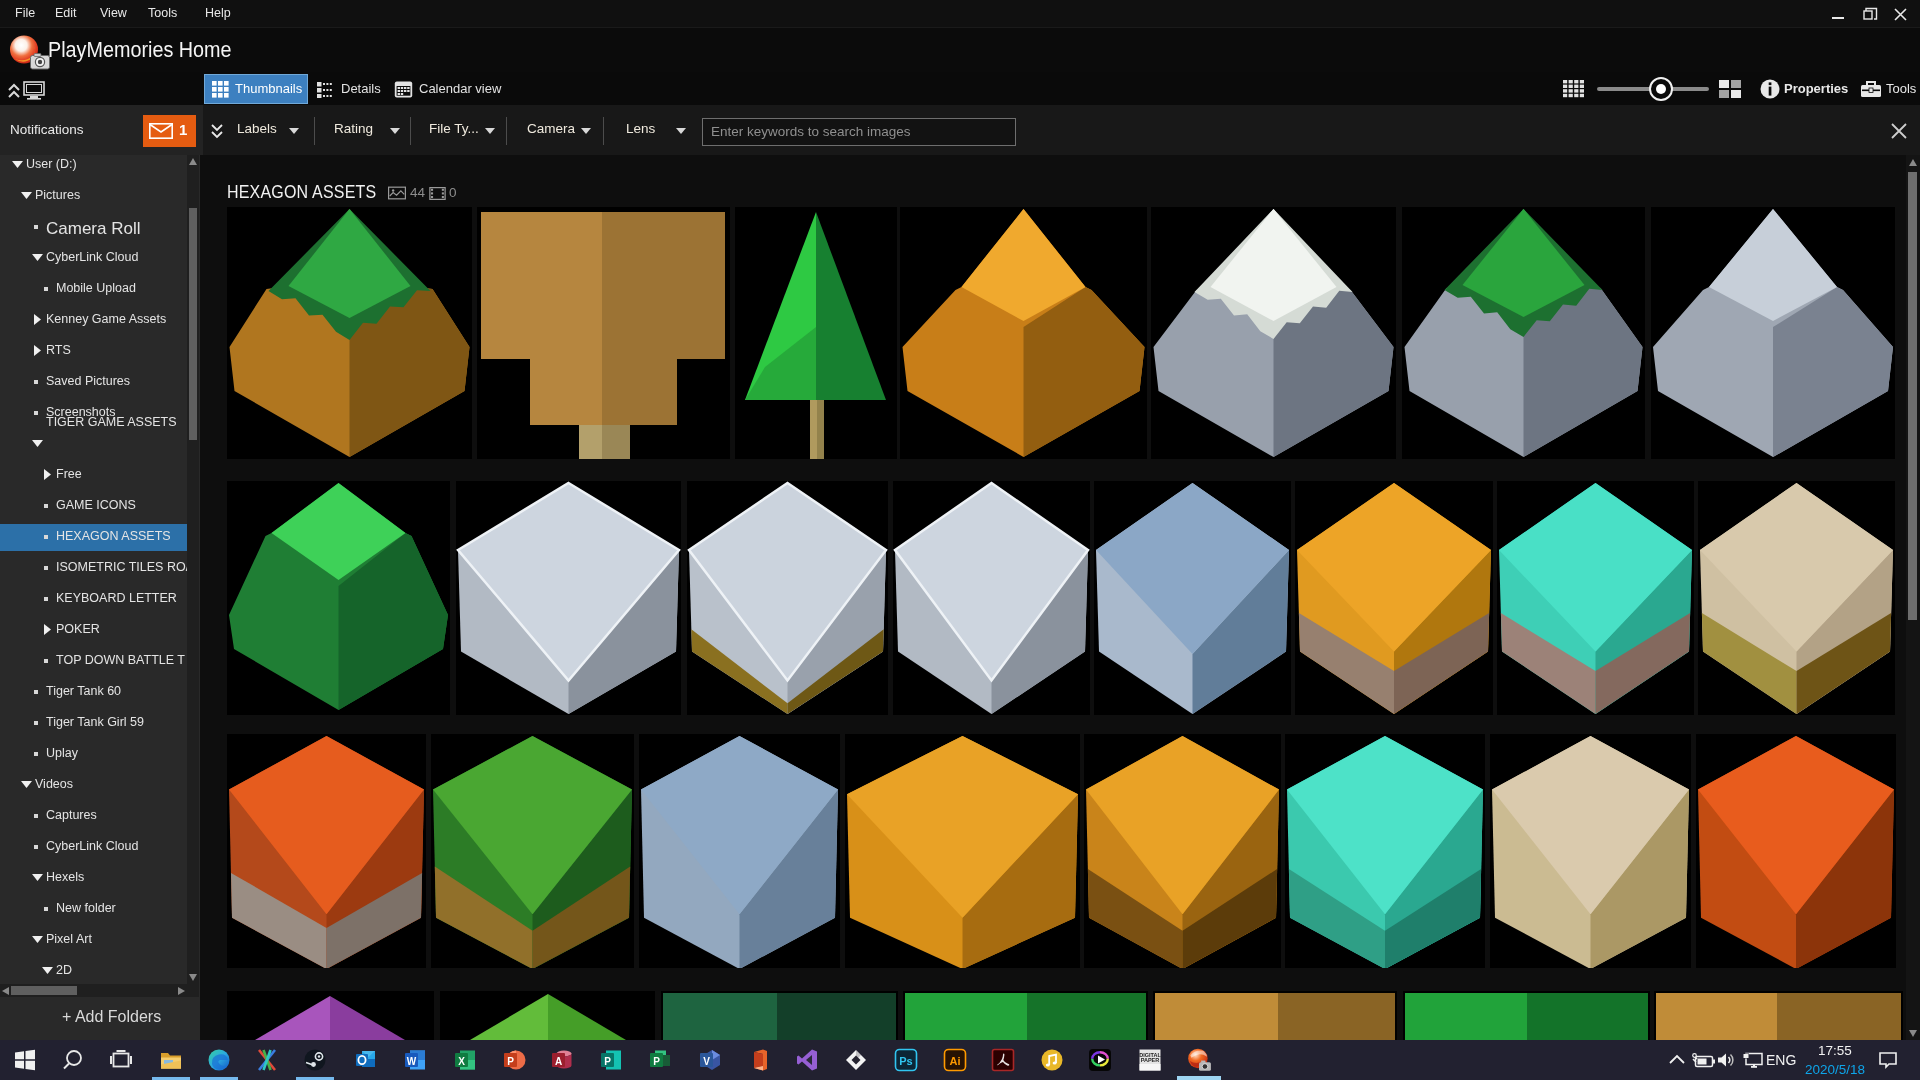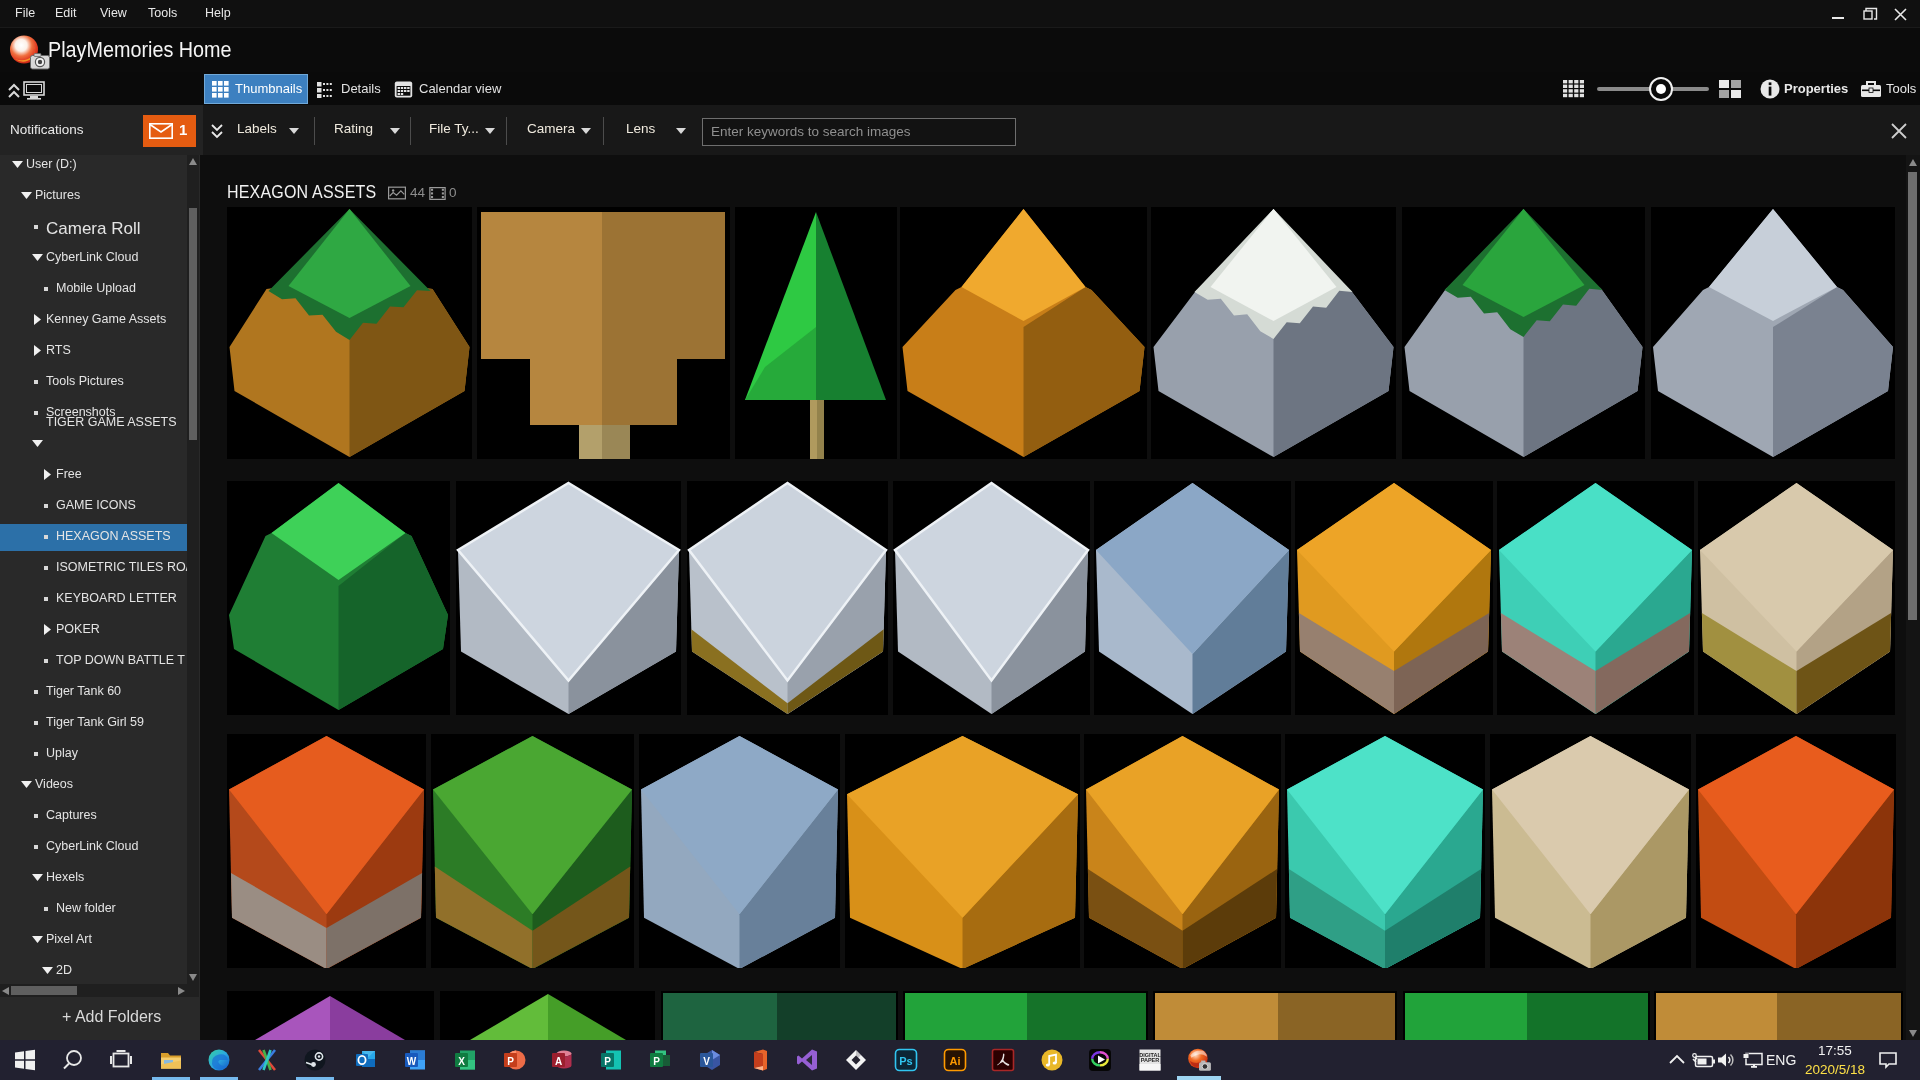--- a/index.html
+++ b/index.html
@@ -201,21 +201,21 @@
 <div class="abs" style="left:56px;top:281px;font-size:12.5px;color:#e4e4e4;font-weight:normal;white-space:nowrap;">Mobile Upload</div>
 <svg class="abs" style="left:34px;top:314px;" width="8" height="11" viewBox="0 0 8 11">
       <path d="M0 0 V11 L7 5.5 Z" fill="#f0f0f0"></path>
     </svg>
 <div class="abs" style="left:46px;top:312px;font-size:12.5px;color:#e4e4e4;font-weight:normal;white-space:nowrap;">Kenney Game Assets</div>
 <svg class="abs" style="left:34px;top:345px;" width="8" height="11" viewBox="0 0 8 11">
       <path d="M0 0 V11 L7 5.5 Z" fill="#f0f0f0"></path>
     </svg>
 <div class="abs" style="left:46px;top:343px;font-size:12.5px;color:#e4e4e4;font-weight:normal;white-space:nowrap;">RTS</div>
 <div class="abs" style="left:34px;top:380px;width:4px;height:4px;background:#d8d8d8;"></div>
-<div class="abs" style="left:46px;top:374px;font-size:12.5px;color:#e4e4e4;font-weight:normal;white-space:nowrap;">Tools Pictures</div>
+<div class="abs" style="left:46px;top:374px;font-size:12.5px;color:#e4e4e4;font-weight:normal;white-space:nowrap;">Saved Pictures</div>
 <div class="abs" style="left:34px;top:411px;width:4px;height:4px;background:#d8d8d8;"></div>
 <div class="abs" style="left:46px;top:405px;font-size:12.5px;color:#e4e4e4;font-weight:normal;white-space:nowrap;">Screenshots</div>
 <svg class="abs" style="left:32px;top:440px;" width="11" height="8" viewBox="0 0 11 8">
       <path d="M0 0 H11 L5.5 7 Z" fill="#f0f0f0"></path>
     </svg>
 <div class="abs" style="left:46px;top:415px;font-size:12.5px;color:#e4e4e4;font-weight:normal;white-space:nowrap;">TIGER GAME ASSETS</div>
 <svg class="abs" style="left:44px;top:469px;" width="8" height="11" viewBox="0 0 8 11">
       <path d="M0 0 V11 L7 5.5 Z" fill="#f0f0f0"></path>
     </svg>
 <div class="abs" style="left:56px;top:467px;font-size:12.5px;color:#e4e4e4;font-weight:normal;white-space:nowrap;">Free</div>
@@ -660,16 +660,16 @@
 </svg>
 <svg class="abs" style="left:1742px;top:1051px;" width="22" height="18" viewBox="0 0 22 18">
 <rect x="4" y="2.5" width="16" height="11" fill="none" stroke="#f0f0f0" stroke-width="1.5"></rect>
 <rect x="9" y="15" width="6" height="1.8" fill="#f0f0f0"></rect>
 <rect x="11" y="13.5" width="2" height="2" fill="#f0f0f0"></rect>
 <rect x="1" y="2.5" width="6" height="5" fill="#262431"></rect>
 <rect x="1.5" y="3" width="5" height="4" fill="#f0f0f0"></rect>
 </svg>
 <div class="abs" style="left:1766px;top:1052px;font-size:14px;color:#f2f2f2;font-weight:normal;white-space:nowrap;text-align:center;">ENG</div>
 <div class="abs" style="left:1818px;top:1043px;font-size:13.5px;color:#f2f2f2;font-weight:normal;white-space:nowrap;">17:55</div>
-<div class="abs" style="left:1805px;top:1062px;font-size:13.5px;color:#fde047;font-weight:normal;white-space:nowrap;">2020/5/18</div>
+<div class="abs" style="left:1805px;top:1062px;font-size:13.5px;color:#0ea5e9;font-weight:normal;white-space:nowrap;">2020/5/18</div>
 <svg class="abs" style="left:1878px;top:1051px;" width="20" height="18" viewBox="0 0 20 18">
 <path d="M2 2 H18 V13 H11 L8 16 V13 H2 Z" fill="none" stroke="#f0f0f0" stroke-width="1.6"></path>
 </svg>
 </div>
 </body></html>

